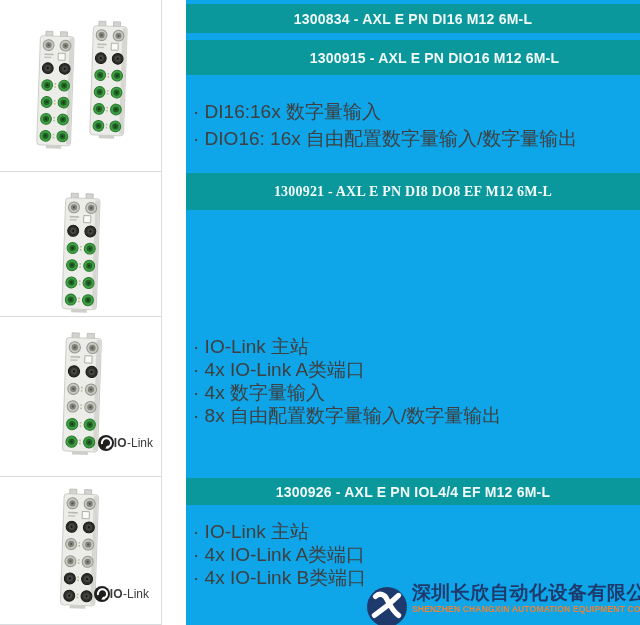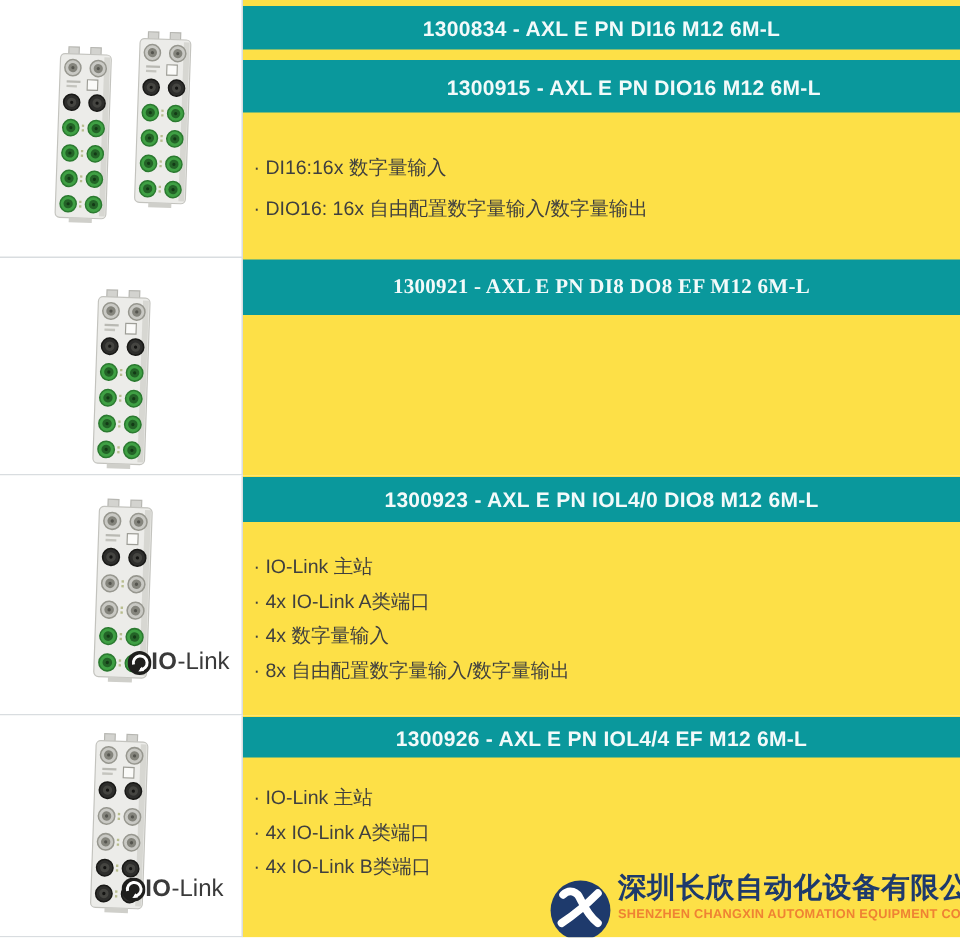--- a/index.html
+++ b/index.html
@@ -2,38 +2,38 @@
 <html style="--teal: #0a989c; --border: #d9dde0; --navy: #1e3a6c; --orange: #ef8233;"><head>
 <meta charset="utf-8">
 <style>
   html,body{margin:0;padding:0;}
   .page{
     position:relative;width:640px;height:625px;background:#ffffff;
     font-family:"Liberation Sans",sans-serif;overflow:hidden;
   }
   .grid{display:grid;grid-template-columns:162px 478px;grid-template-rows:172px 145px 160px 148px;width:640px;height:625px;}
   .cell-left{position:relative;background:#fff;border-right:1px solid var(--border);border-bottom:1px solid var(--border);box-sizing:border-box;}
-  .cell-right{position:relative;background:#fde047;box-sizing:border-box;}
+  .cell-right{position:relative;background:#0ea5e9;box-sizing:border-box;margin-left:24px;}
   .hbar{background:var(--teal);color:#f2fafa;font-weight:bold;font-size:14px;
     display:flex;align-items:center;justify-content:center;letter-spacing:.2px;}
   .s1-bar1{height:29px;margin-top:4px;}
   .s1-bar2{height:35px;margin-top:7px;padding-left:43px;}
   .s2-bar{height:37px;margin-top:1px;font-family:Liberation Serif, serif;}
   .s3-bar{height:30px;margin-top:1px;}
   .s4-bar{height:27px;margin-top:1px;}
-  .bullets{list-style:none;margin:0;padding:0 0 0 7px;font-size:13px;color:#3f3f3f;}
+  .bullets{list-style:none;margin:0;padding:0 0 0 7px;font-size:19px;color:#3f3f3f;}
   .bullets li{white-space:nowrap;}
   .s1 .bullets{margin-top:23px;}.s1 .bullets li{line-height:27px;}
   .s2 .bullets{margin-top:35px;}.s2 .bullets li{line-height:23px;}
   .s3 .bullets{margin-top:18px;}.s3 .bullets li{line-height:23px;}
   .s4 .bullets{margin-top:15px;}.s4 .bullets li{line-height:23px;}
   .module-wrap{position:absolute;}
   .module-wrap svg{display:block;}
   .tilt{transform:rotate(2deg);}
-  .iolink-badge{position:absolute;display:flex;align-items:center;gap:0;color:#3a3a3a;font-size:16px;}
+  .iolink-badge{position:absolute;display:flex;align-items:center;gap:0;color:#3a3a3a;font-size:12px;}
   .iolink-badge .io{font-weight:bold;letter-spacing:.3px;}
   .iolink-badge .lk{font-weight:normal;}
   .company{position:absolute;left:366px;top:582px;display:flex;align-items:flex-start;}
   .company-mark{width:42px;height:42px;margin-top:4px;}
   .company-text{margin-left:4px;}
   .company-cn{font-size:19px;font-weight:bold;color:var(--navy);line-height:21px;letter-spacing:.5px;white-space:nowrap;}
   .company-en{font-size:8.5px;font-weight:bold;color:var(--orange);letter-spacing:.18px;margin-top:1px;white-space:nowrap;}
 </style>
 </head>
 <body>
@@ -286,21 +286,20 @@
       <div class="iolink-badge" style="right:8px;bottom:25px;">
         <svg width="16" height="16" viewBox="0 0 16 16">
           <circle cx="8" cy="8" r="8" fill="#1f1f1d"></circle>
           <path d="M4 9 A4.6 4.6 0 1 1 8.4 12.5" fill="none" stroke="#ffffff" stroke-width="2"></path>
           <path d="M9.5 10.5 L7.2 13.6 L11 13.4 Z" fill="#ffffff"></path>
         </svg>
         <span><span class="io">IO</span><span class="lk">-Link</span></span>
       </div>
     </div>
     <div class="cell-right s3">
-      <div class="hbar s3-bar">1300923 - AXL E PN IOL4/0 DIO8 M12 6M-L</div>
       <ul class="bullets">
         <li>· IO-Link 主站</li>
         <li>· 4x IO-Link A类端口</li>
         <li>· 4x 数字量输入</li>
         <li>· 8x 自由配置数字量输入/数字量输出</li>
       </ul>
     </div>
 
     <div class="cell-left">
       <div class="module-wrap tilt" style="left:56px;top:9px;">

